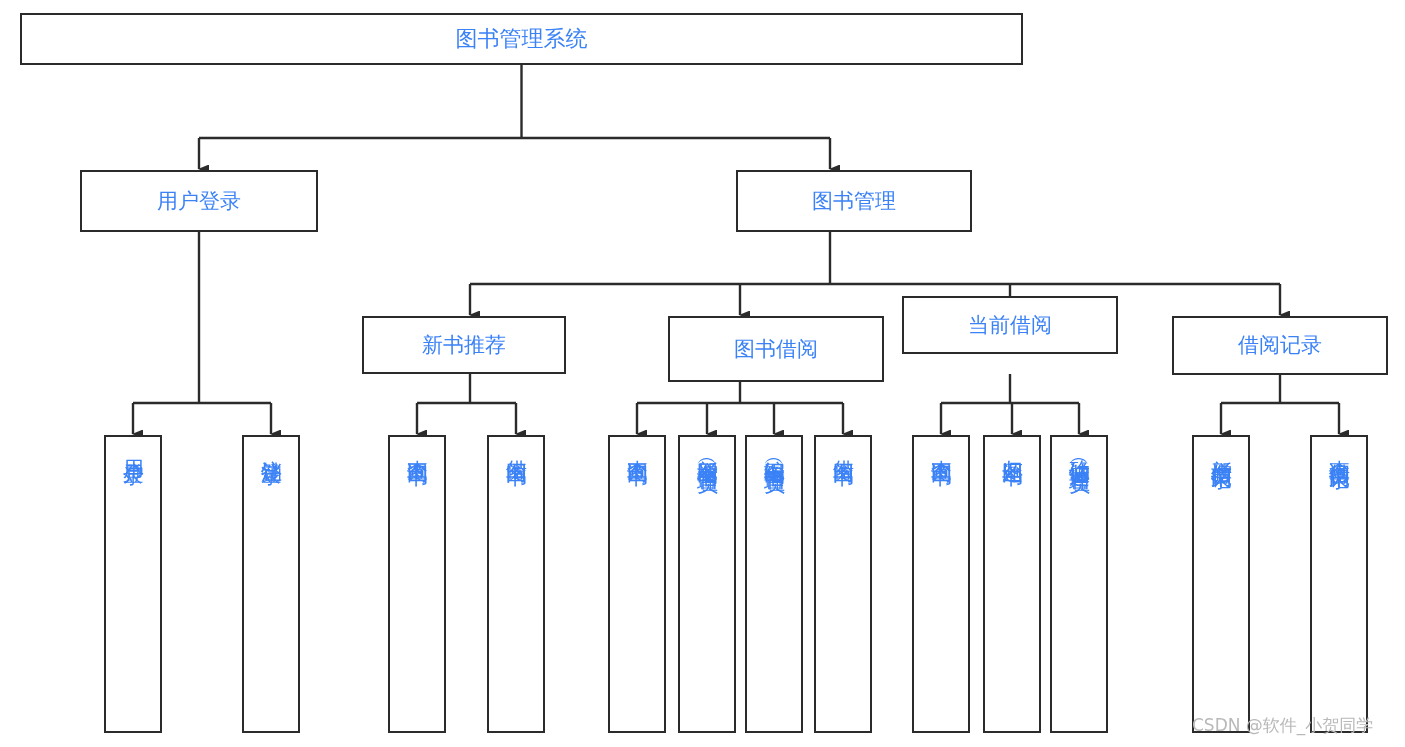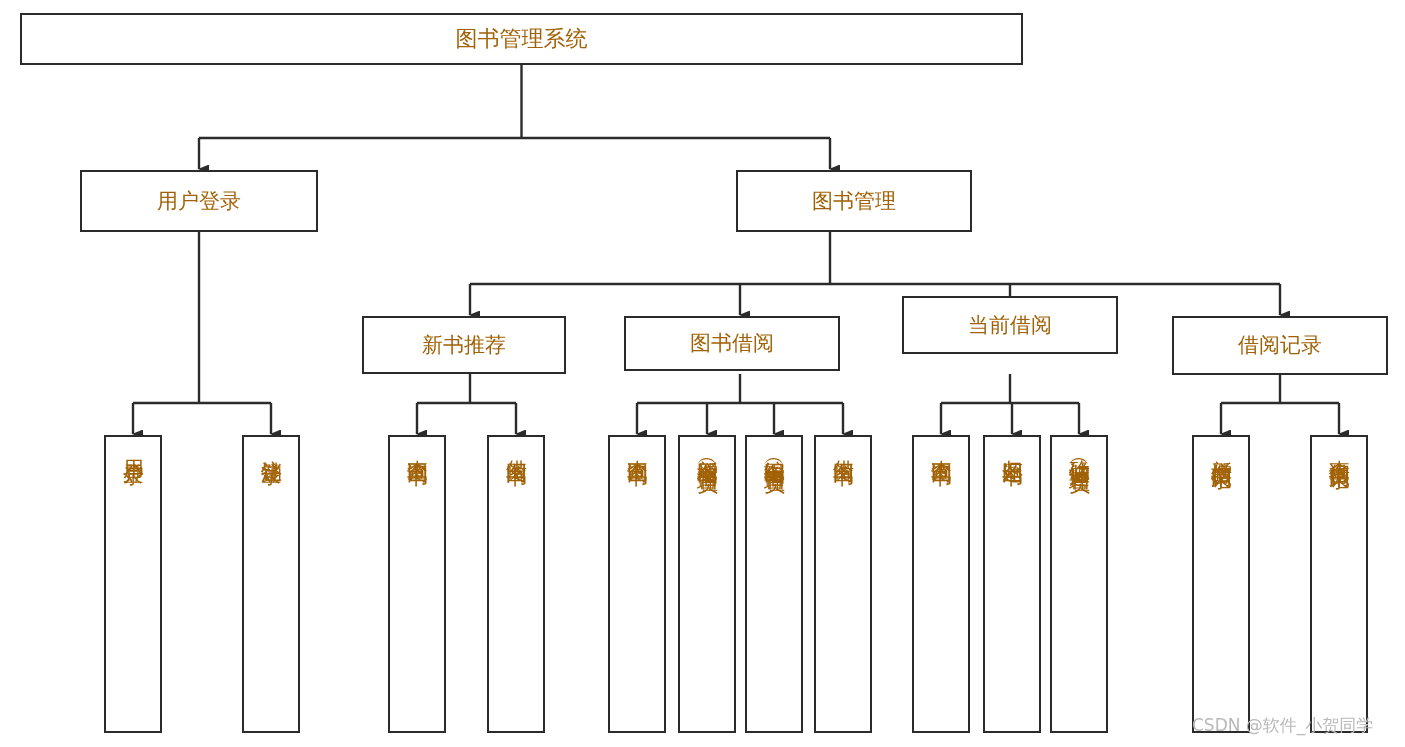--- a/index.html
+++ b/index.html
@@ -31,21 +31,21 @@
     position: absolute;
     box-sizing: border-box;
     background: #ffffff;
     border: 2px solid #2b2b2b;
     display: flex;
     align-items: center;
     justify-content: center;
     overflow: hidden;
   }
   .node-label {
-    color: #a16207;
+    color: #3b82f6;
     line-height: 1.18;
     text-align: center;
     white-space: nowrap;
   }
   .node.horiz .node-label {
     font-size: 21px;
     writing-mode: horizontal-tb;
   }
   .node.vert {
     align-items: flex-start;
@@ -119,21 +119,21 @@
       </div>
       <div class="node horiz" style="left: 80px; top: 170px; width: 238px; height: 62px;">
         <span class="node-label">用户登录</span>
       </div>
       <div class="node horiz" style="left: 712px; top: 170px; width: 236px; height: 62px; margin-left: 24px;">
         <span class="node-label">图书管理</span>
       </div>
       <div class="node horiz" style="left: 362px; top: 316px; width: 204px; height: 58px;">
         <span class="node-label">新书推荐</span>
       </div>
-      <div class="node horiz" style="left: 624px; top: 316px; width: 216px; height: 55px;">
+      <div class="node horiz" style="left: 668px; top: 316px; width: 216px; height: 66px;">
         <span class="node-label">图书借阅</span>
       </div>
       <div class="node horiz" style="left: 902px; top: 296px; width: 216px; height: 58px;">
         <span class="node-label">当前借阅</span>
       </div>
       <div class="node horiz" style="left: 1172px; top: 316px; width: 216px; height: 59px;">
         <span class="node-label">借阅记录</span>
       </div>
       <div class="node vert" style="left: 104px; top: 435px; width: 58px; height: 298px;">
         <span class="node-label">用户登录</span>

